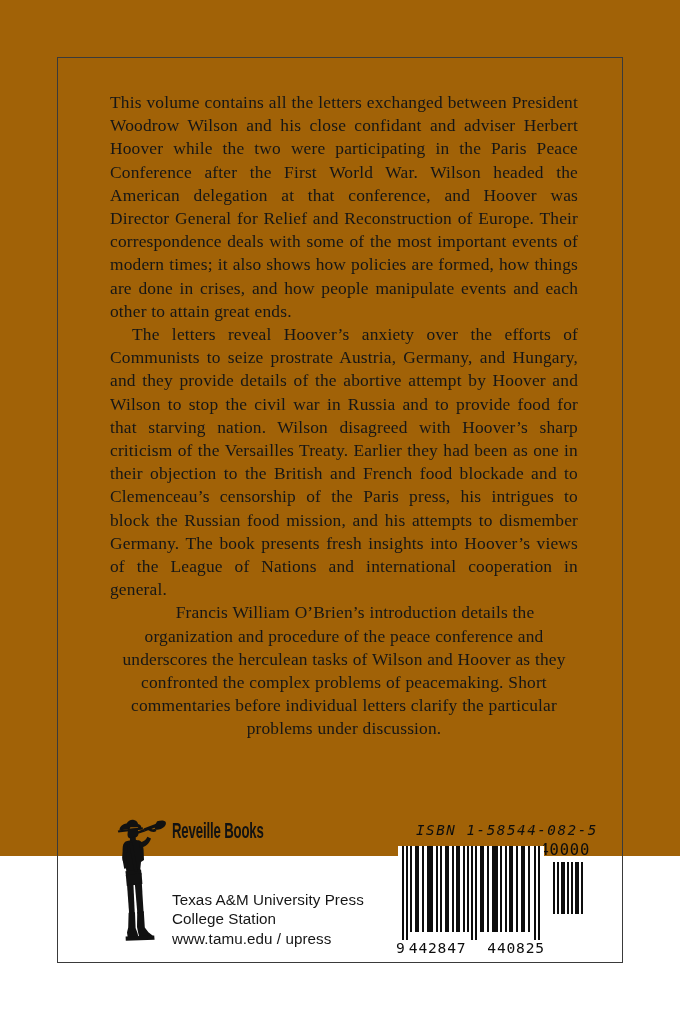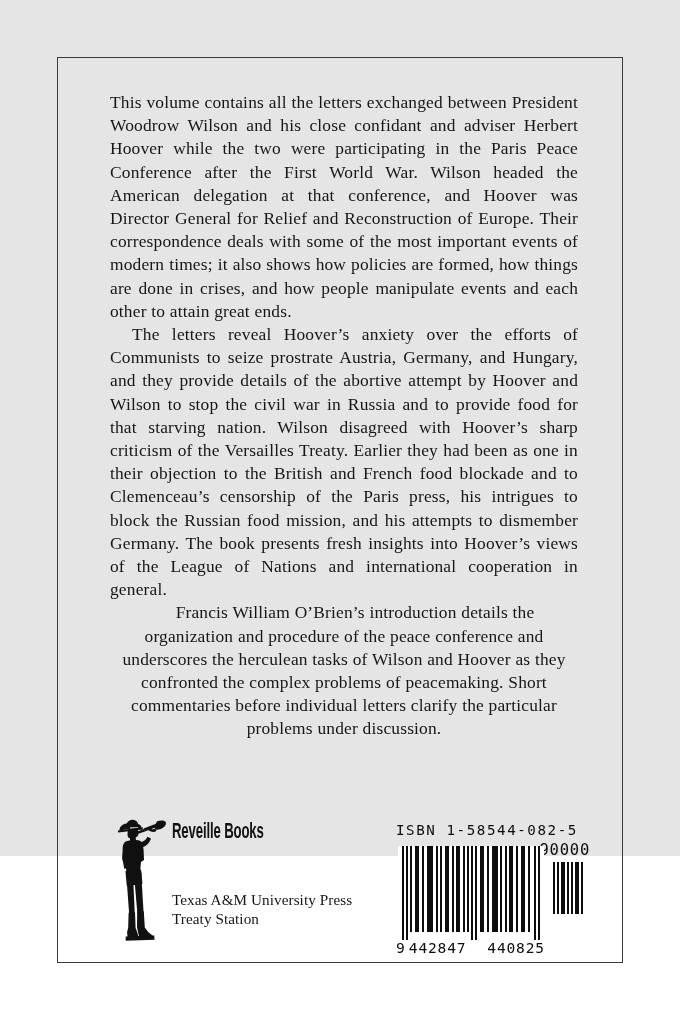--- a/index.html
+++ b/index.html
@@ -16,21 +16,21 @@
     font-family: "Liberation Serif", serif;
     color: #1a1a1a;
     -webkit-font-smoothing: antialiased;
   }
 
   #cover {
     position: absolute;
     left: 0; top: 0;
     width: 680px;
     height: 856px;
-    background: #e5e5e5;
+    background: #a16207;
   }
 
   
   #frame {
     position: absolute;
     left: 57px;
     top: 57px;
     width: 566px;
     height: 906px;
     border: 1.6px solid #3a3a3a;
@@ -94,21 +94,21 @@
     line-height: 24px;
     letter-spacing: -0.012em;
     transform: scaleX(0.60);
     transform-origin: left top;
     white-space: nowrap;
     color: #121212;
     margin-top: 7px;
   }
   #press-lines {
     margin-top: 47px;
-    font-family: Liberation Serif, serif;
+    font-family: Liberation Sans, sans-serif;
     font-size: 15.2px;
     line-height: 19.4px;
     color: #161616;
     letter-spacing: 0.005em;
   }
   #press-lines div {
     white-space: nowrap;
   }
 
   
@@ -119,21 +119,22 @@
     width: 190px;
   }
   .ocr {
     font-family: "DejaVu Sans Mono", "Liberation Mono", monospace;
     font-size: 14.2px;
     letter-spacing: 0.11em;
     color: #0d0d0d;
     white-space: nowrap;
   }
   #isbn-line {
-    margin-left: 0;
+    margin-left: 20px;
+    font-style: italic;
   }
   #addon-digits {
     position: absolute;
     right: -4px;
     top: 19px;
     font-family: "DejaVu Sans Mono", "Liberation Mono", monospace;
     font-size: 15.5px;
     letter-spacing: 0.05em;
     color: #0d0d0d;
   }
@@ -238,30 +239,31 @@
 
           <path d="M17.6 120.6 L46.2 119.4 L46.6 123.8 L17.8 124.8 Z"></path>
         </g>
       </svg>
     </div>
 
     <div id="imprint-col">
       <div id="reveille">Reveille Books</div>
       <div id="press-lines">
         <div>Texas A&amp;M University Press</div>
-        <div>Treaty Station</div>
+        <div>College Station</div>
+        <div>www.tamu.edu / upress</div>
       </div>
     </div>
 
   </div>
 
   <div id="barcode-block">
 
     <div id="isbn-line" class="ocr">ISBN 1-58544-082-5</div>
-    <div id="addon-digits">90000</div>
+    <div id="addon-digits">40000</div>
 
     <div id="bars-row">
 
       <div id="main-bars">
         <svg viewBox="0 0 146 94" xmlns="http://www.w3.org/2000/svg" aria-hidden="true" shape-rendering="crispEdges">
           <rect x="0" y="0" width="146" height="94" fill="#ffffff"></rect>
           <g fill="#0d0d0d">
 
             <rect x="4" y="0" width="2" height="94"></rect>
             <rect x="8" y="0" width="2" height="94"></rect>

